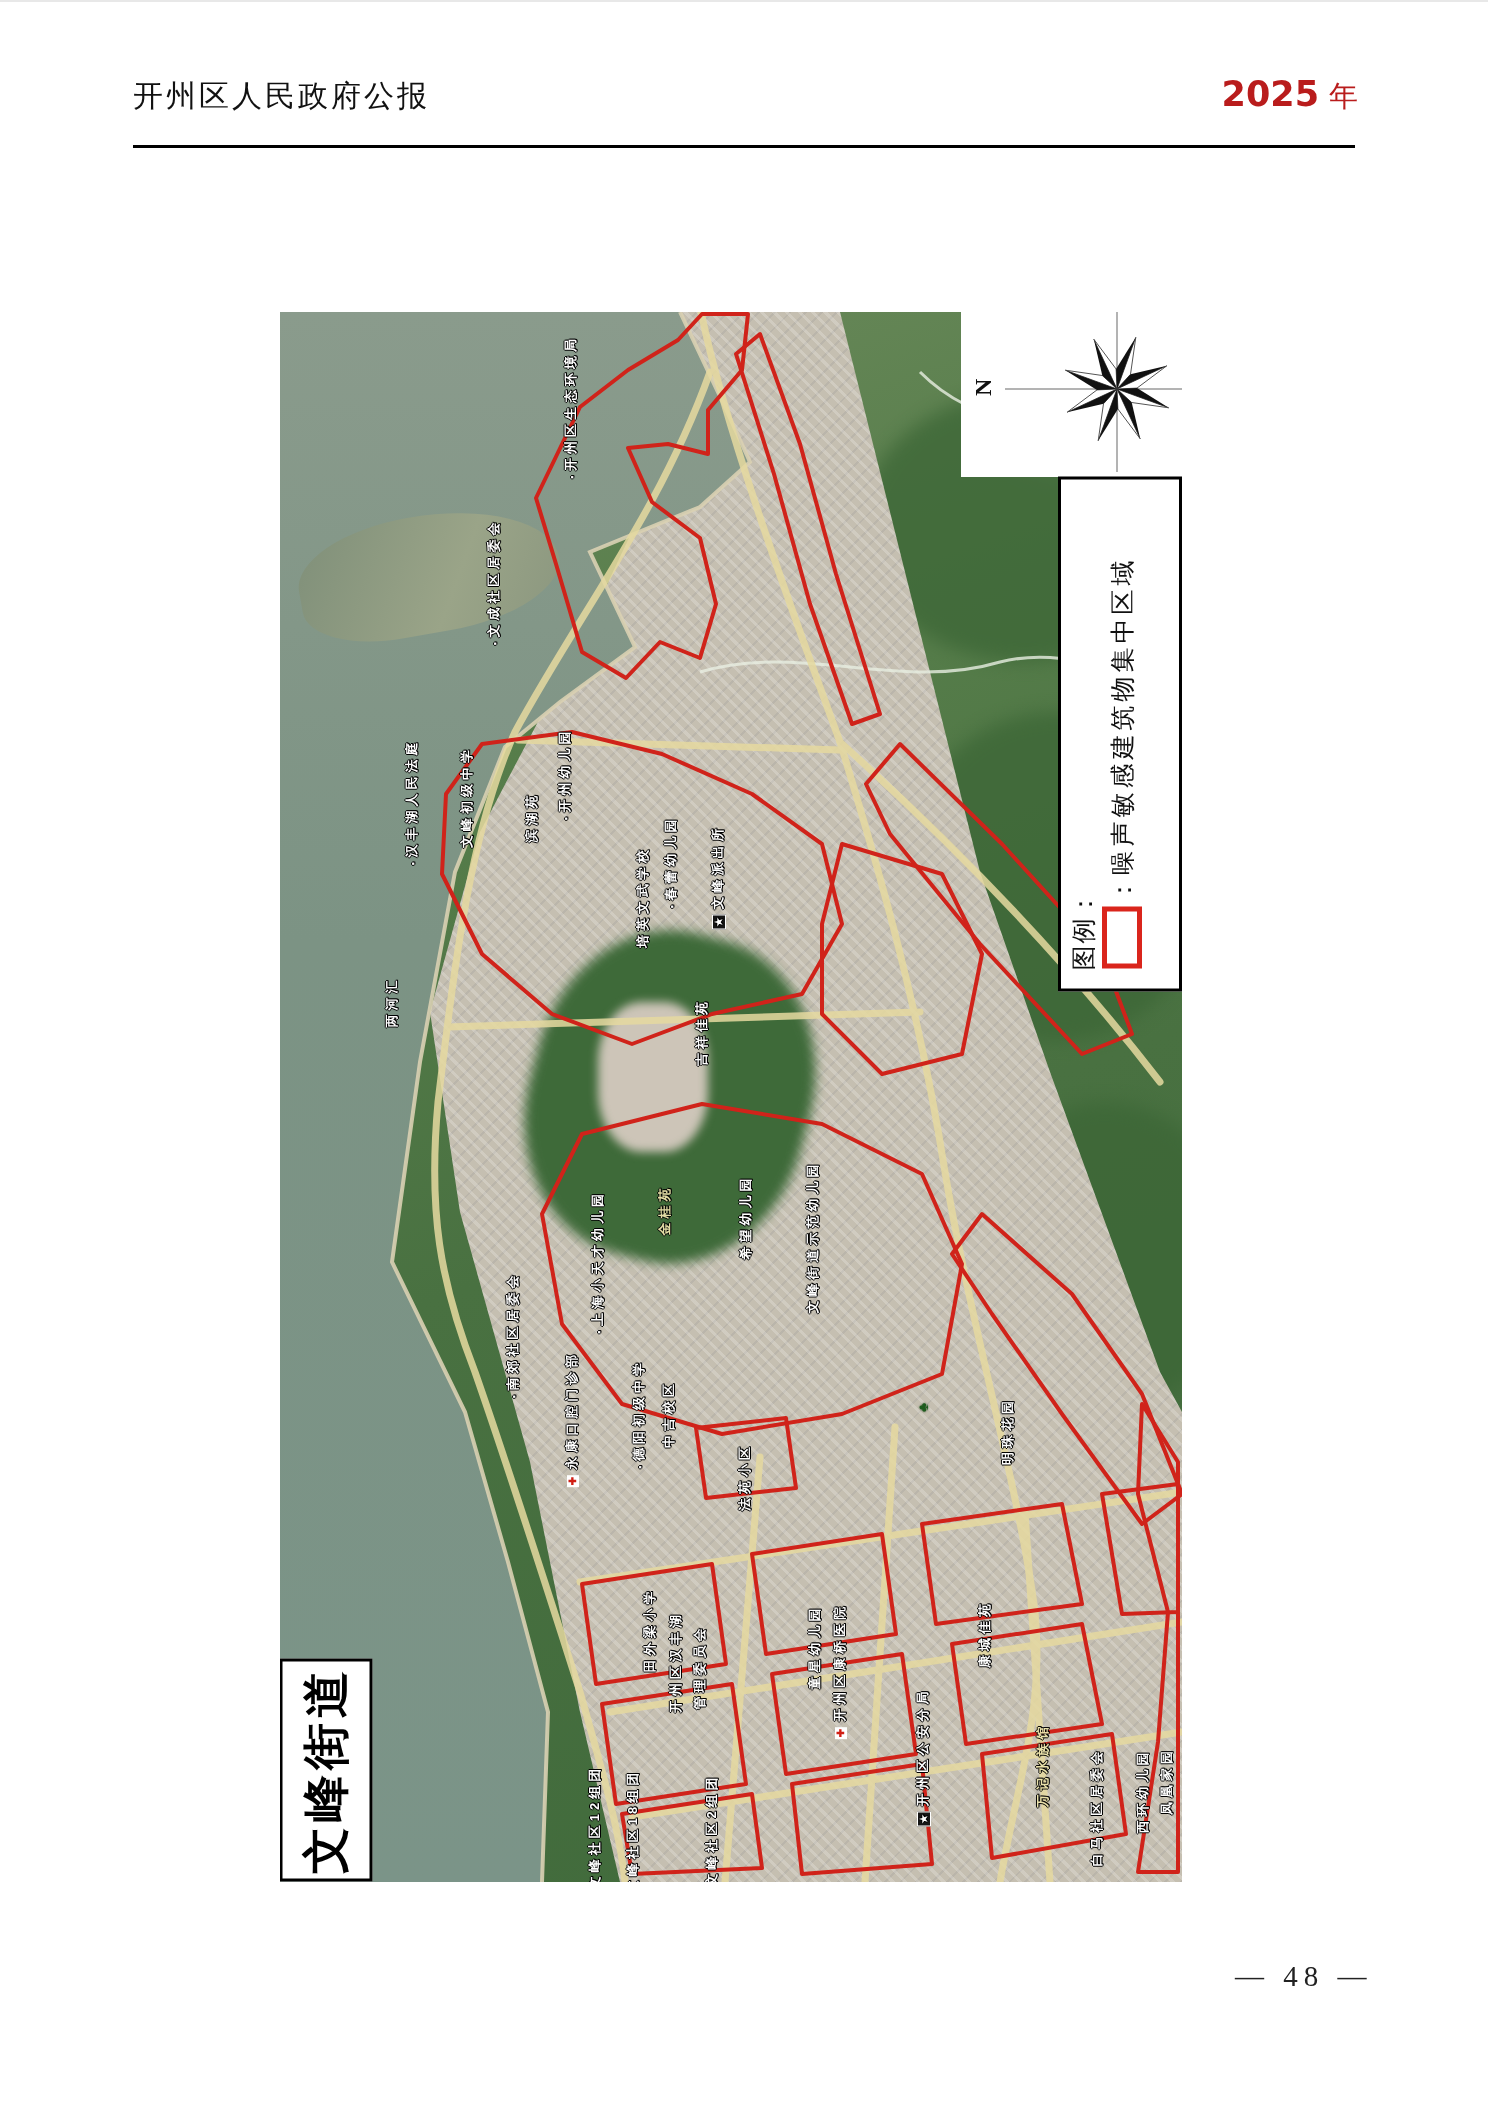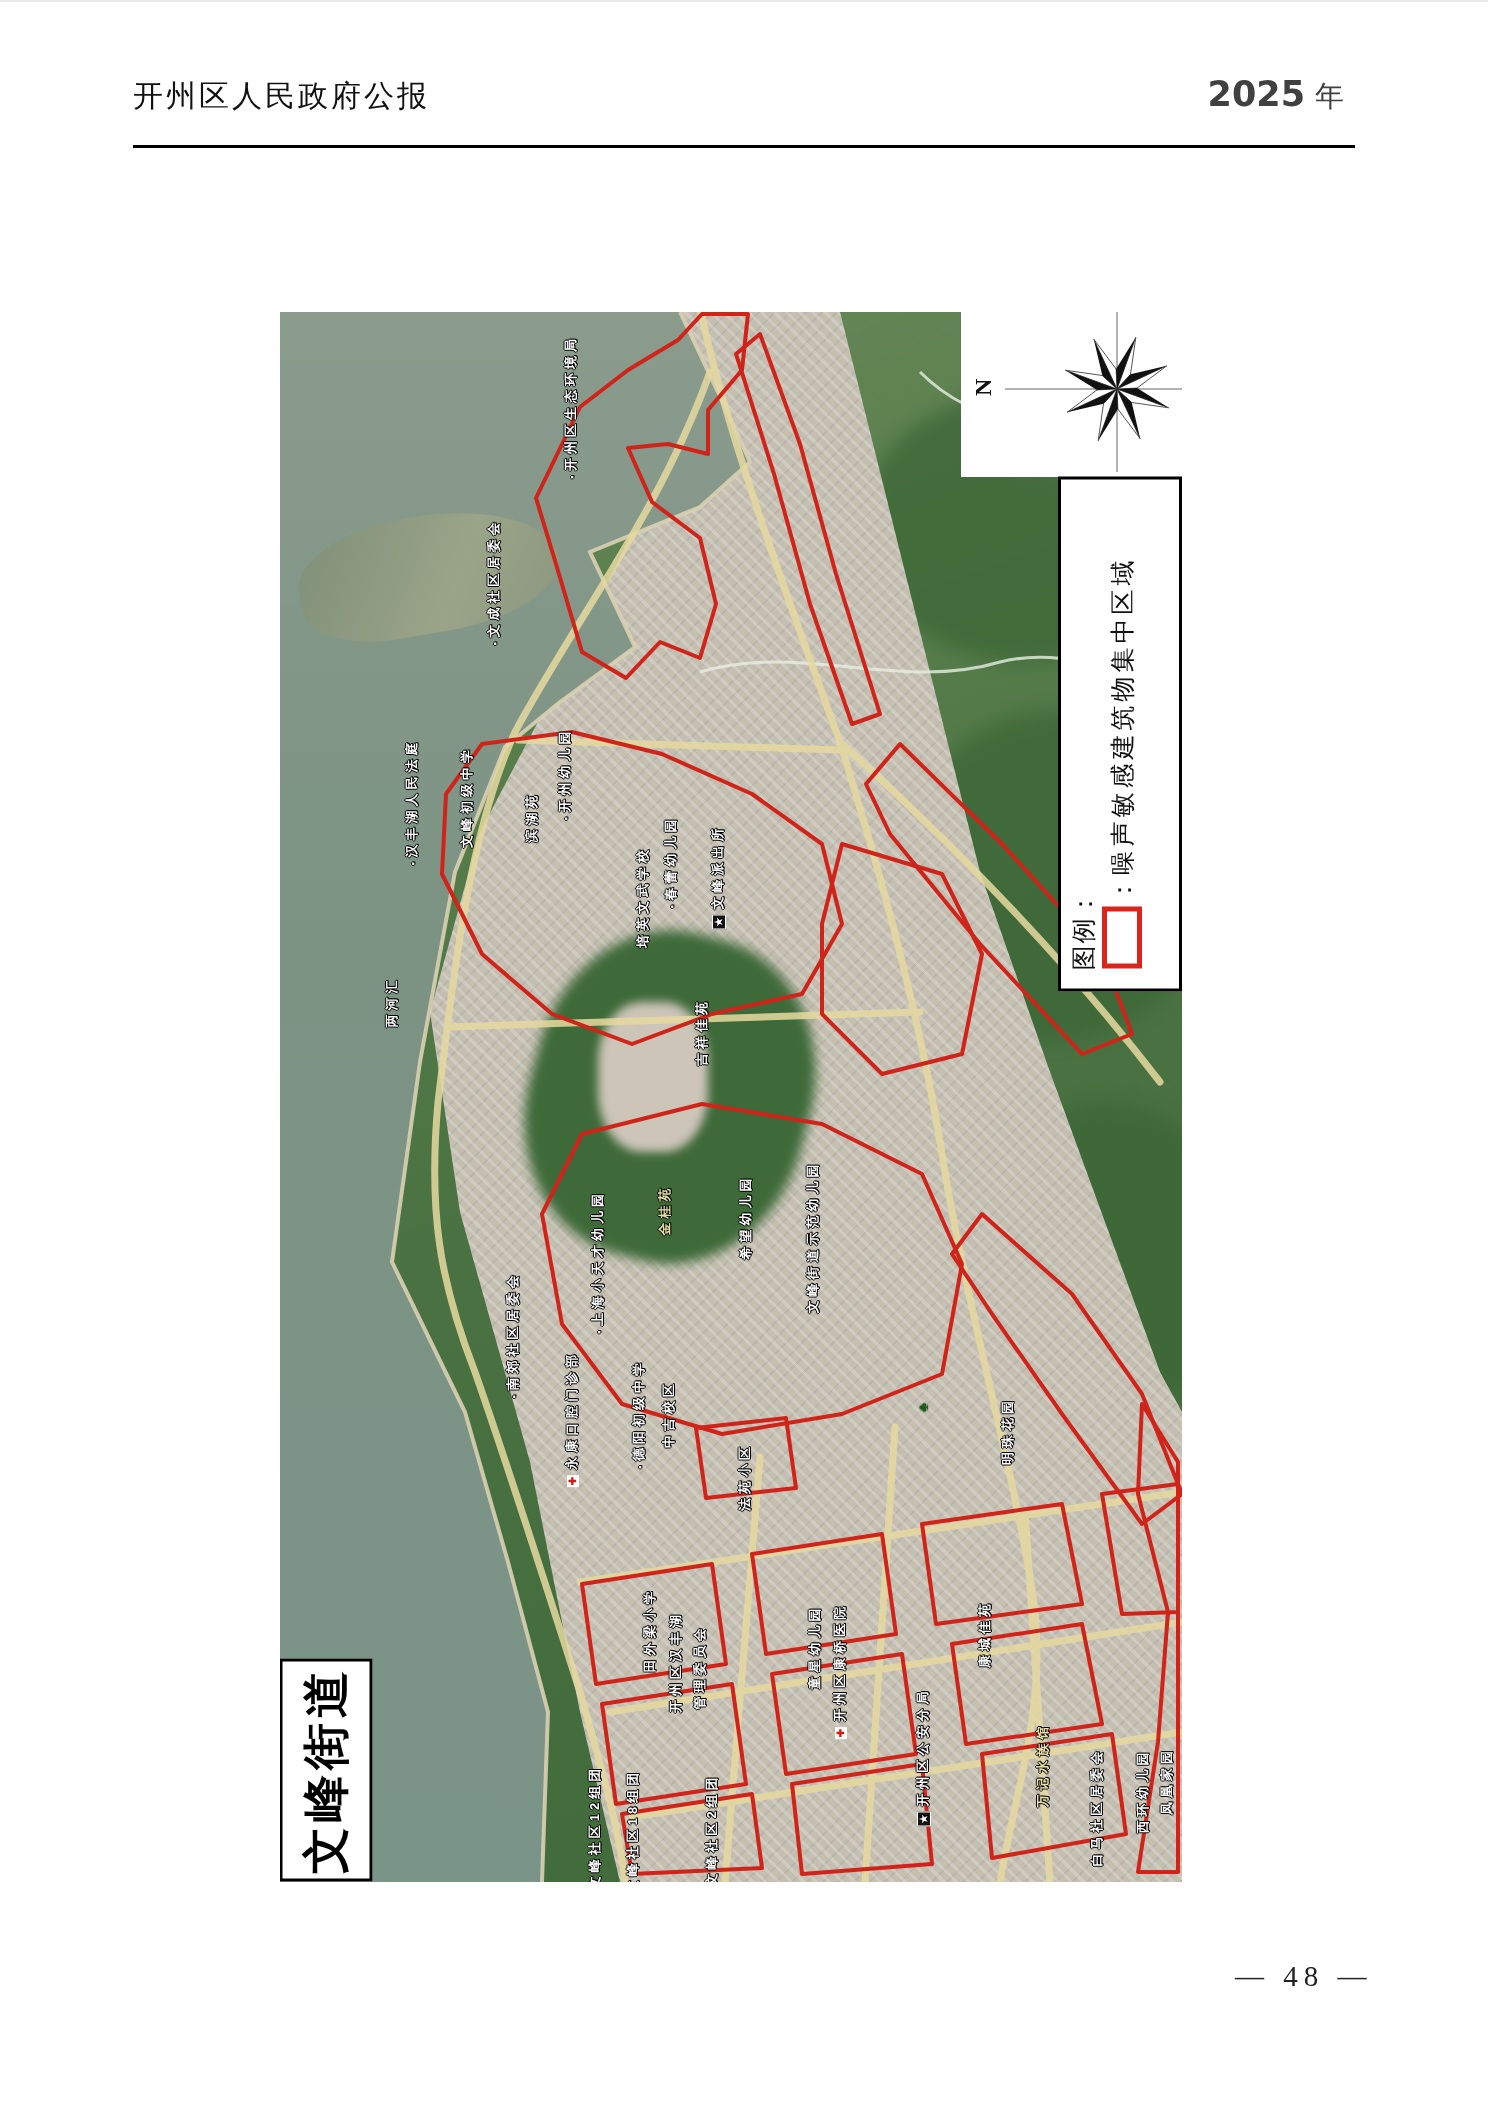--- a/index.html
+++ b/index.html
@@ -1,21 +1,21 @@
 <!DOCTYPE html>
 <html><head>
 <meta charset="utf-8">
 <style>
   html,body{margin:0;padding:0;background:#e8e8e8;}
   .page{position:relative;width:1488px;height:2104px;background:#ffffff;margin:2px auto;
         font-family:"Liberation Serif",serif;overflow:hidden;}
 
   
   .hdr-left{position:absolute;left:133px;top:74px;font-size:30px;letter-spacing:3px;color:#111;}
-  .hdr-right{position:absolute;right:144px;top:72px;color:#404040;white-space:nowrap;}
+  .hdr-right{position:absolute;right:130px;top:72px;color:#b91c1c;white-space:nowrap;}
   .hdr-right .num{font-family:"DejaVu Sans",sans-serif;font-weight:bold;font-size:35px;}
   .hdr-right .unit{font-size:29px;margin-left:6px;}
   .hdr-rule{position:absolute;left:133px;top:143px;width:1222px;height:3px;background:#000;}
 
   
   .pageno{position:absolute;left:1235px;top:1958px;font-size:29px;letter-spacing:6px;color:#222;}
 
   
   .map{position:absolute;left:280px;top:310px;width:902px;height:1570px;overflow:hidden;
        background:linear-gradient(160deg,#6c8a5c 0%,#567d4a 28%,#497141 55%,#406a3b 100%);}

